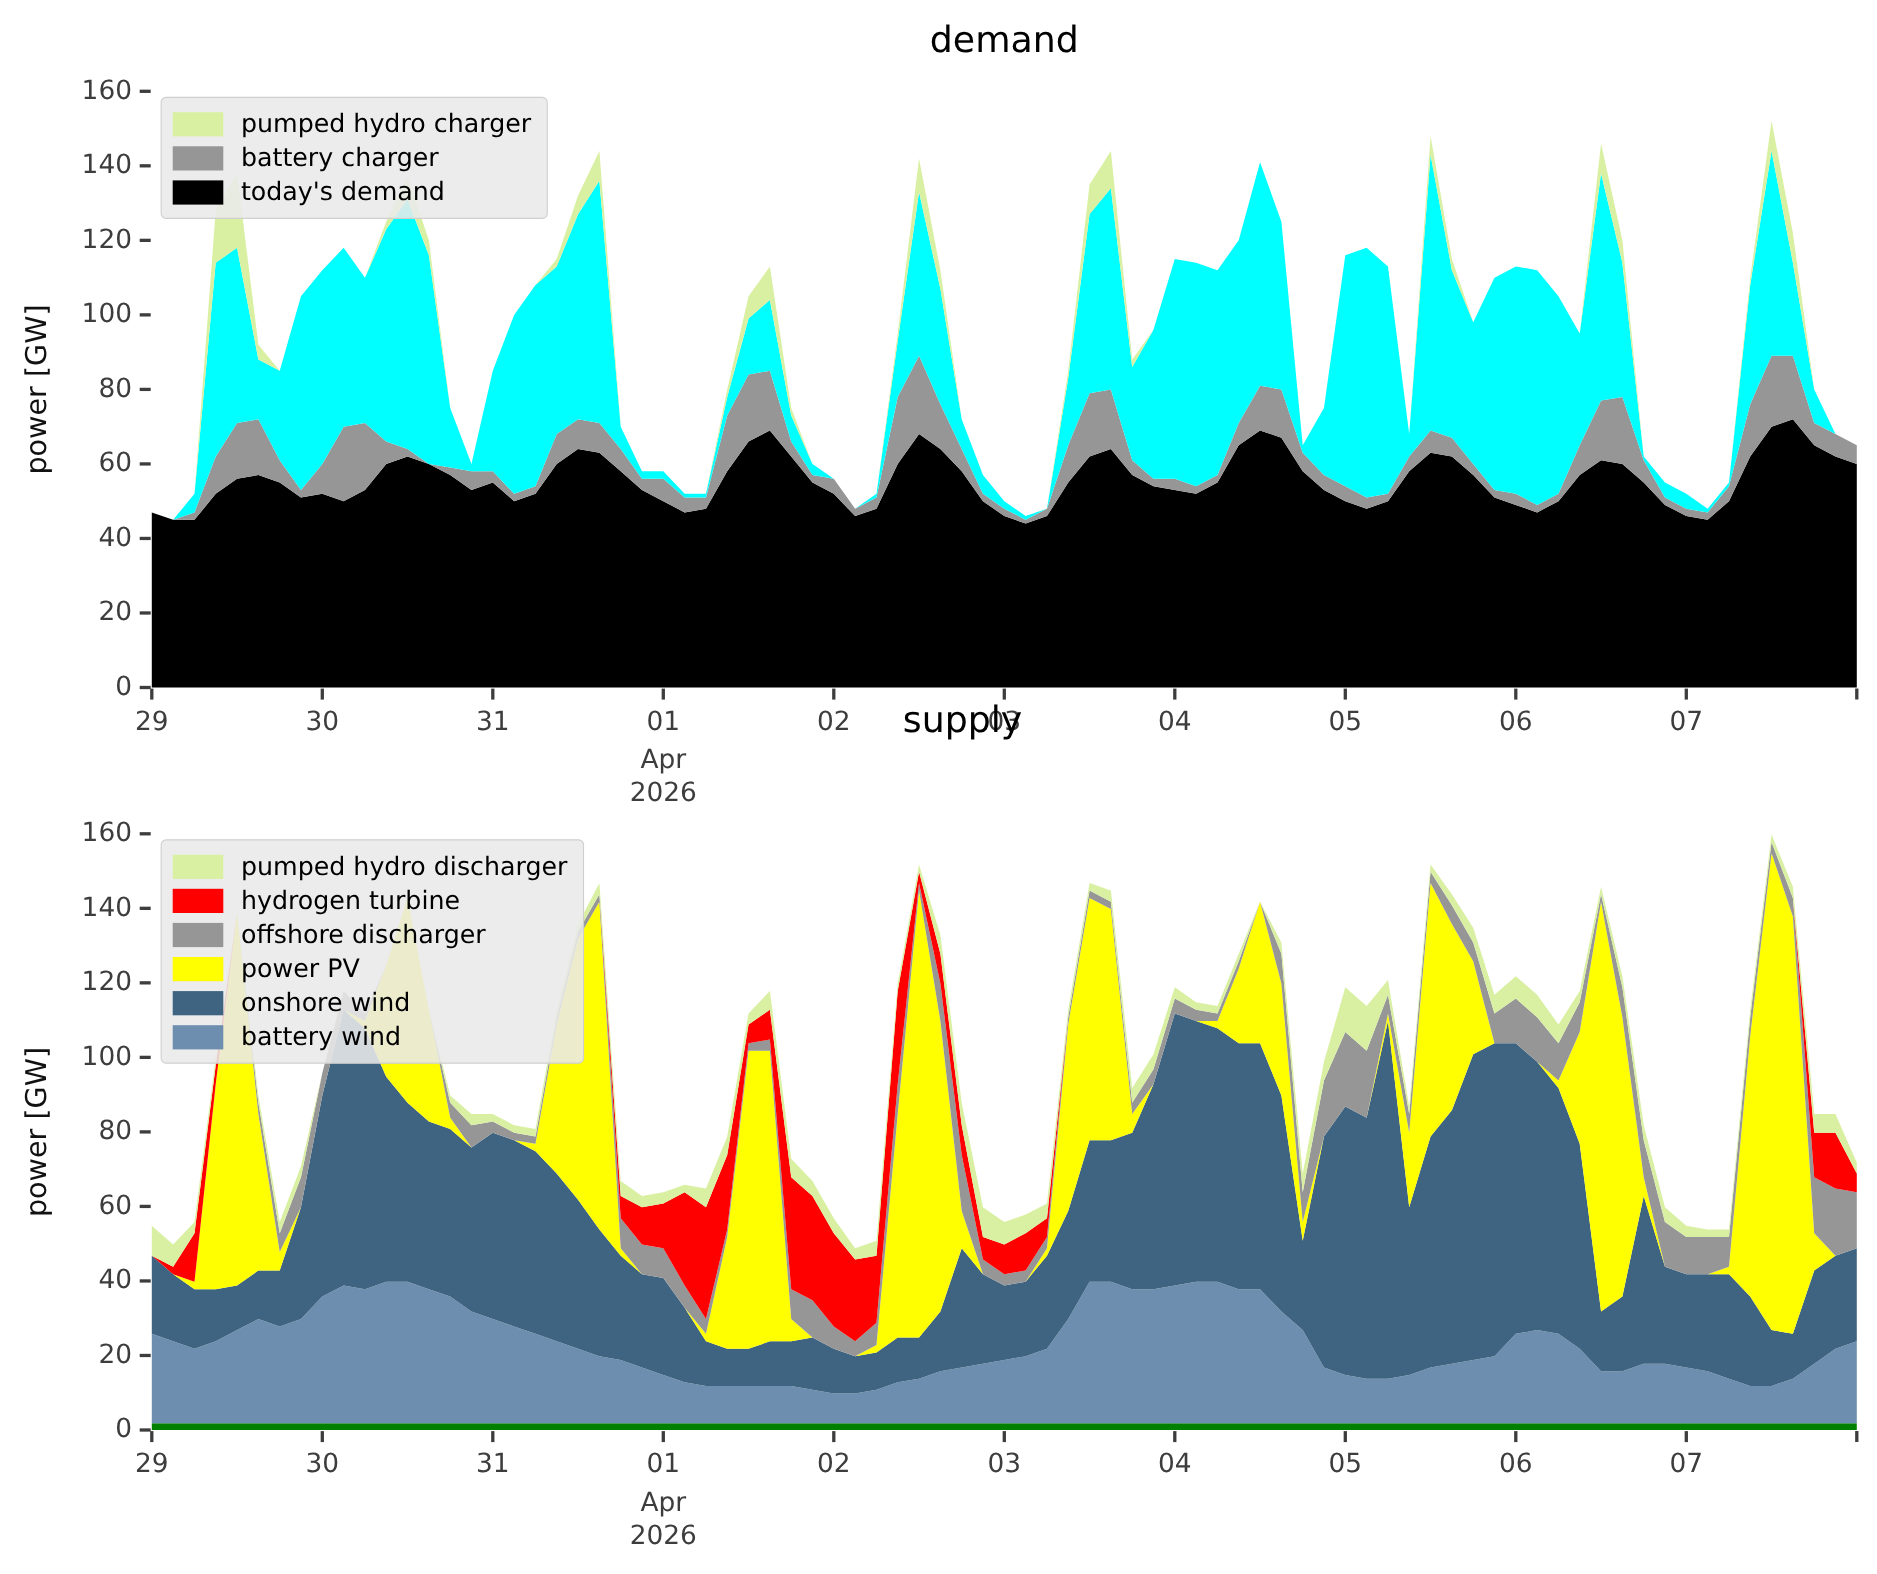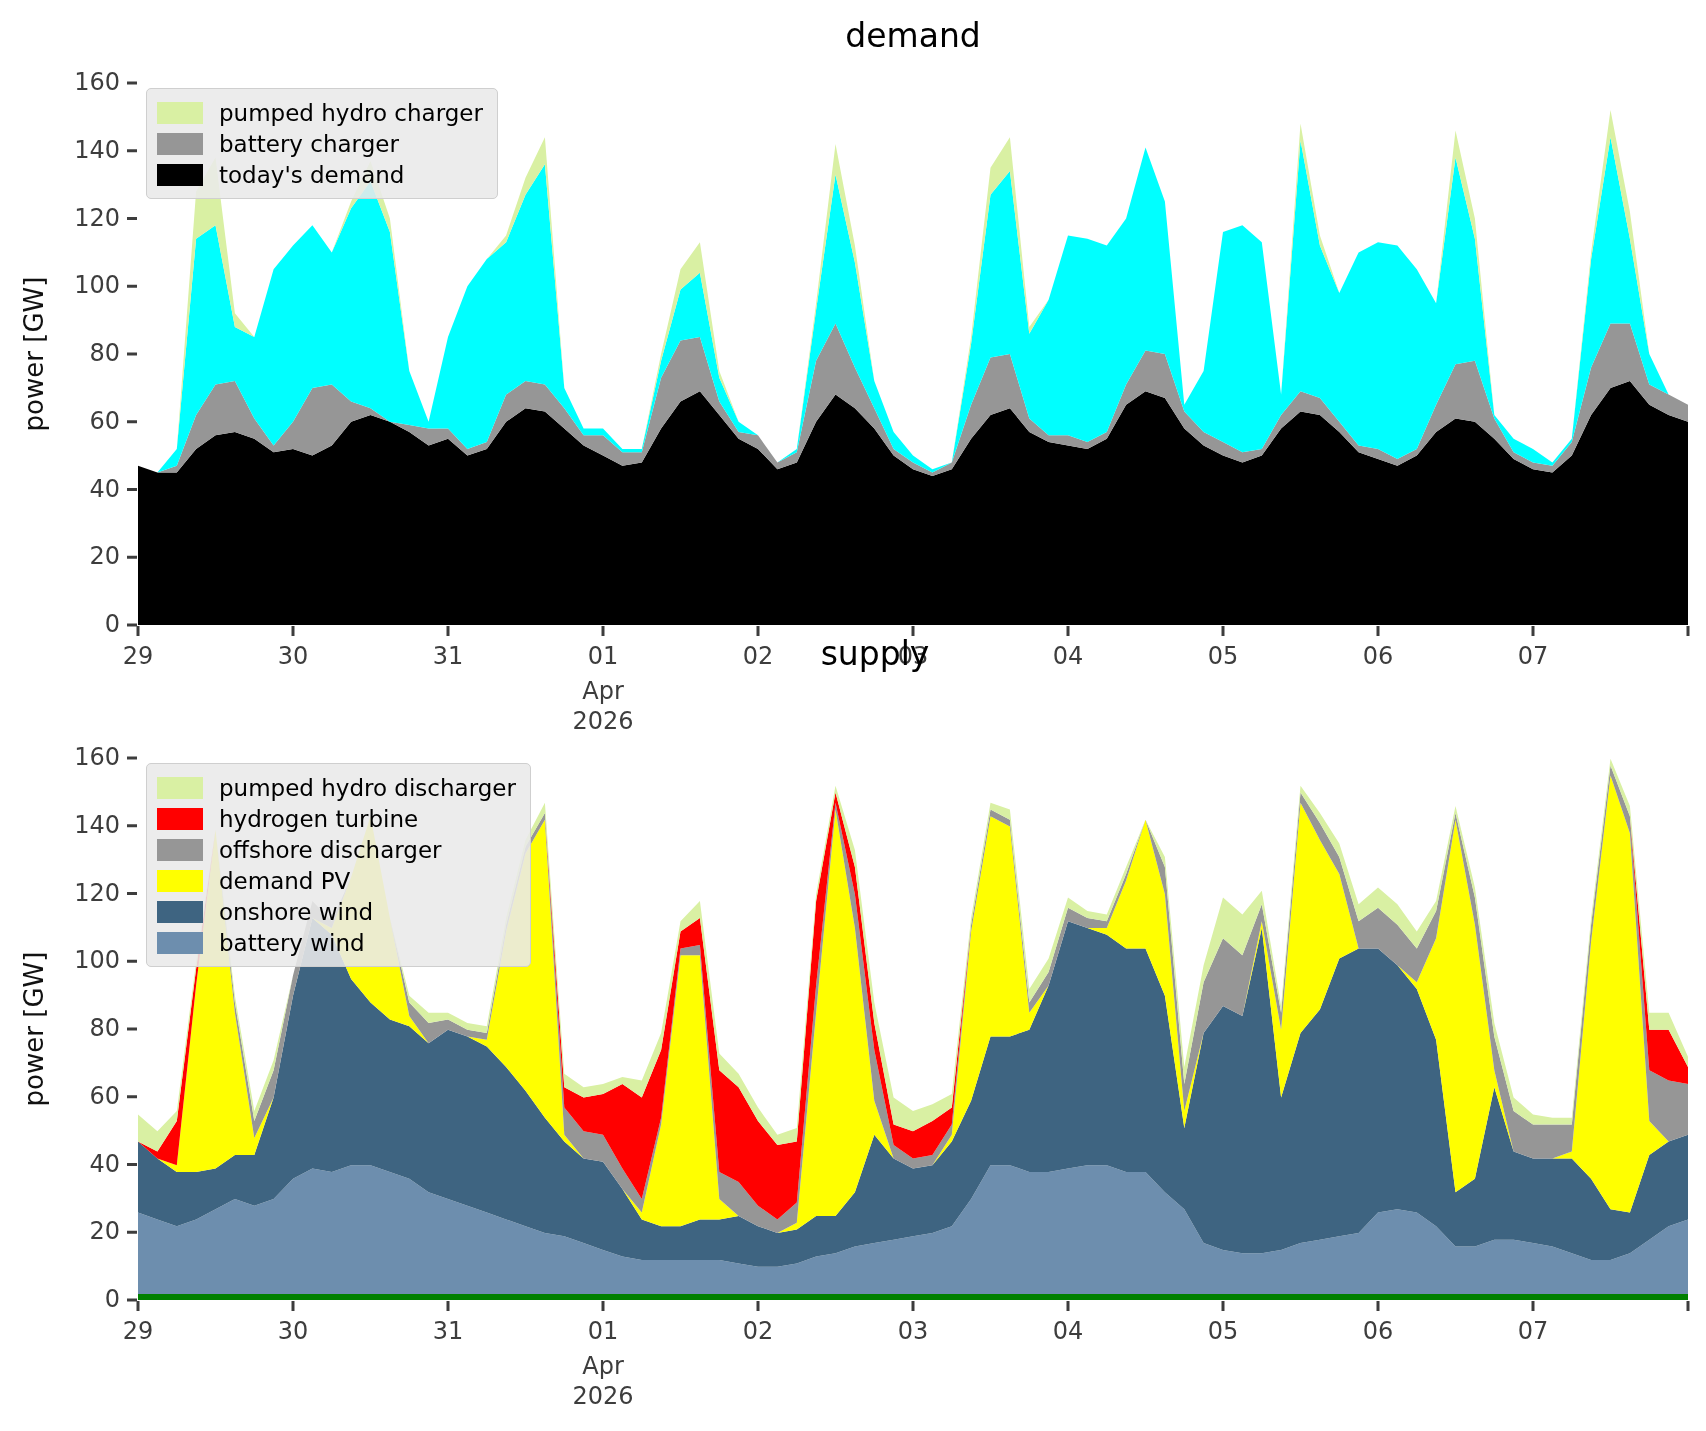--- a/index.html
+++ b/index.html
@@ -144,21 +144,21 @@
       <div class="legend-row">
         <span class="legend-swatch" style="background: rgb(255, 0, 0);"></span>
         <span class="legend-label">hydrogen turbine</span>
       </div>
       <div class="legend-row">
         <span class="legend-swatch" style="background: rgb(150, 150, 150);"></span>
         <span class="legend-label">offshore discharger</span>
       </div>
       <div class="legend-row">
         <span class="legend-swatch" style="background: rgb(255, 255, 0);"></span>
-        <span class="legend-label">demand PV</span>
+        <span class="legend-label">power PV</span>
       </div>
       <div class="legend-row">
         <span class="legend-swatch" style="background: rgb(62, 100, 129);"></span>
         <span class="legend-label">onshore wind</span>
       </div>
       <div class="legend-row">
         <span class="legend-swatch" style="background: rgb(109, 142, 174);"></span>
         <span class="legend-label">battery wind</span>
       </div>
     </div>

